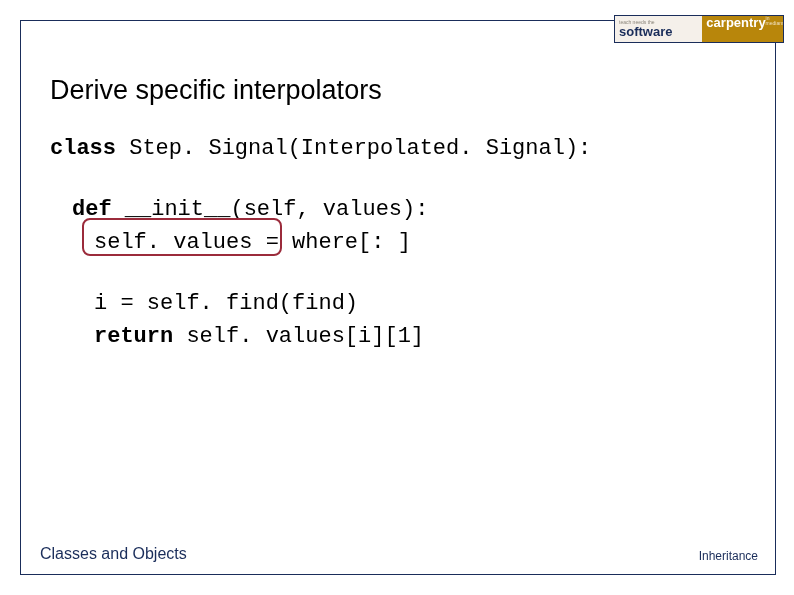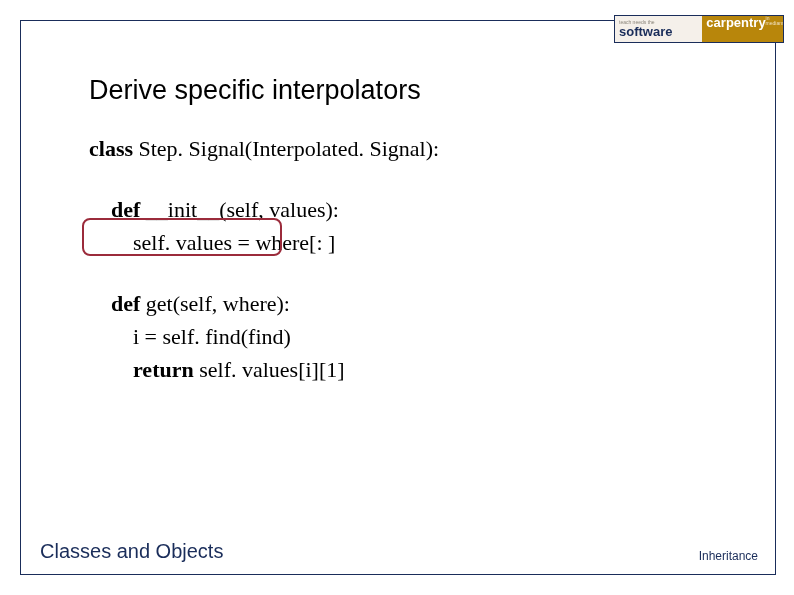--- a/index.html
+++ b/index.html
@@ -71,52 +71,51 @@
   .logo-right .tiny {
     font-size: 5px;
     color: #f0e0c0;
     line-height: 1;
   }
   .content {
     position: absolute;
     top: 75px;
     left: 50px;
     right: 52px;
-    margin-left: 39px;
   }
   .slide-title {
     font-size: 27px;
     font-weight: normal;
     color: #000;
     margin-bottom: 26px;
   }
   .code-block {
     font-size: 22px;
     color: #000;
     line-height: 1.5;
-    font-family: Liberation Serif, serif;
+    font-family: Liberation Mono, monospace;
   }
   .code-line {
     white-space: pre;
   }
   .indent1 { padding-left: 22px; }
   .indent2 { padding-left: 44px; }
   .gap { height: 28px; }
   .kw { font-weight: bold; }
   .highlight-box {
     position: absolute;
     border: 2.5px solid #9b2b3b;
     border-radius: 8px;
     pointer-events: none;
   }
   .footer-left {
     position: absolute;
     bottom: 32px;
     left: 40px;
-    font-size: 20px;
+    font-size: 16px;
     color: #1a2d5a;
   }
   .footer-right {
     position: absolute;
     bottom: 32px;
     right: 36px;
     font-size: 12px;
     color: #1a2d5a;
   }
 </style>
@@ -138,21 +137,20 @@
 
 <div class="content">
   <div class="slide-title">Derive specific interpolators</div>
 
   <div class="code-block">
     <div class="code-line"><span class="kw">class</span><span> Step. Signal(Interpolated. Signal):</span></div>
     <div class="gap"></div>
     <div class="code-line indent1"><span class="kw">def</span><span> __init__(self, values):</span></div>
     <div class="code-line indent2"><span>self. values = where[: ]</span></div>
     <div class="gap"></div>
-    <div class="code-line indent1"><span class="kw">def</span><span> get(self, where):</span></div>
     <div class="code-line indent2"><span>i = self. find(find)</span></div>
     <div class="code-line indent2"><span class="kw">return</span><span> self. values[i][1]</span></div>
   </div>
 </div>
 
 <div class="highlight-box" style="top:218px; left:82px; width:200px; height:38px;"></div>
 
 <div class="footer-left">Classes and Objects</div>
 <div class="footer-right">Inheritance</div>
 

